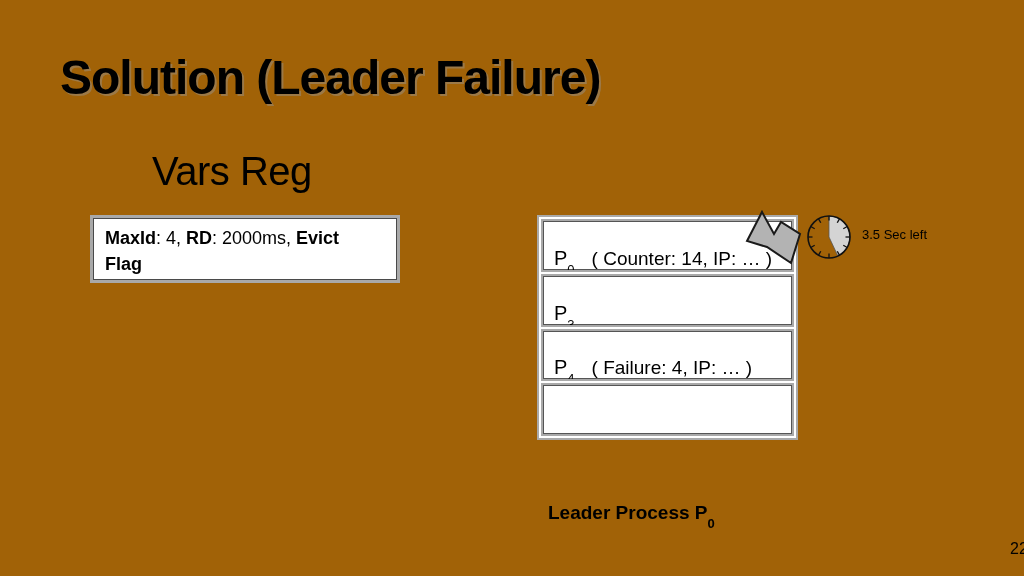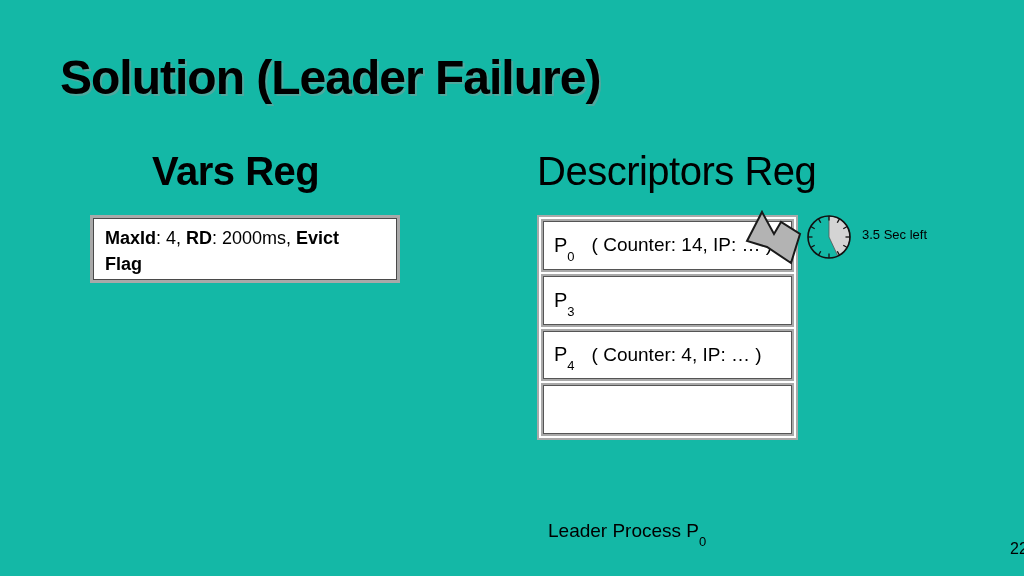--- a/index.html
+++ b/index.html
@@ -5,21 +5,21 @@
   * { margin: 0; padding: 0; box-sizing: border-box; }
   html, body { background: #ffffff; }
   body {
     font-family: "Liberation Sans", "DejaVu Sans", sans-serif;
     color: #000;
   }
   .slide {
     position: relative;
     width: 1024px;
     height: 576px;
-    background: #14b8a6;
+    background: #a16207;
     overflow: hidden;
   }
   .title {
     position: absolute;
     left: 60px;
     top: 50px;
     font-size: 48px;
     font-weight: bold;
     letter-spacing: -1px;
     line-height: 56px;
@@ -27,21 +27,21 @@
     white-space: nowrap;
   }
   .heading {
     position: absolute;
     font-size: 40px;
     font-weight: 400;
     letter-spacing: -0.5px;
     line-height: 46px;
     white-space: nowrap;
   }
-  .vars-heading { left: 152px; top: 148px; font-weight: bold; }
+  .vars-heading { left: 152px; top: 148px; }
   .desc-heading { left: 537px; top: 148px; }
 
   .vars-box {
     position: absolute;
     left: 90px;
     top: 215px;
     width: 310px;
     height: 68px;
     background: #ffffff;
     border: 3px solid #a9a9a9;
@@ -64,21 +64,21 @@
     flex-direction: column;
     padding: 2px;
     gap: 2px;
   }
   .drow {
     flex: 1;
     background: #ffffff;
     border: 2px solid #a9a9a9;
     box-shadow: inset 0 0 0 1px #555555;
     display: flex;
-    align-items: center;
+    align-items: flex-end;
     padding-left: 11px;
     font-size: 19px;
     white-space: nowrap;
     overflow: hidden;
   }
   .drow .pname { font-size: 20px; }
   .drow sub, .caption sub {
     font-size: 13px;
     line-height: 0;
     position: relative;
@@ -105,57 +105,56 @@
   .timer-label {
     position: absolute;
     left: 862px;
     top: 227px;
     font-size: 13px;
     white-space: nowrap;
   }
   .caption {
     position: absolute;
     left: 548px;
-    top: 520px;
+    top: 502px;
     font-size: 19px;
-    font-weight: normal;
+    font-weight: bold;
     white-space: nowrap;
   }
   .page-number {
     position: absolute;
     left: 1010px;
     top: 540px;
     font-size: 16px;
   }
 </style>
 </head>
 <body>
 
 <div class="slide">
 
   <h1 class="title">Solution (Leader Failure)</h1>
 
   <div class="heading vars-heading">Vars Reg</div>
-  <div class="heading desc-heading">Descriptors Reg</div>
 
   <div class="vars-box">
     <span class="b">MaxId</span><span>: 4, </span><span class="b">RD</span><span>: 2000ms, </span><span class="b">Evict Flag</span>
   </div>
 
   <div class="desc-table">
     <div class="drow">
       <span class="pname"><span>P</span><sub>0</sub></span>
       <span class="detail">( Counter: 14, IP: … )</span>
     </div>
     <div class="drow">
       <span class="pname"><span>P</span><sub>3</sub></span>
     </div>
     <div class="drow">
       <span class="pname"><span>P</span><sub>4</sub></span>
-      <span class="detail">( Counter: 4, IP: … )</span>
+      <span class="detail">( Failure: 4, IP: … )</span>
     </div>
     <div class="drow">
       <span class="pname"><span></span><sub></sub></span>
       <span class="detail"></span>
     </div>
   </div>
 
   <svg class="arrow-svg" viewBox="740 205 66 62" aria-hidden="true">
     <polygon points="747,241 762,212 774,234 781,222 800,234 791,263 767,247" fill="#b3b3b3" stroke="#1a1a1a" stroke-width="2" stroke-linejoin="miter"></polygon>
   </svg>

